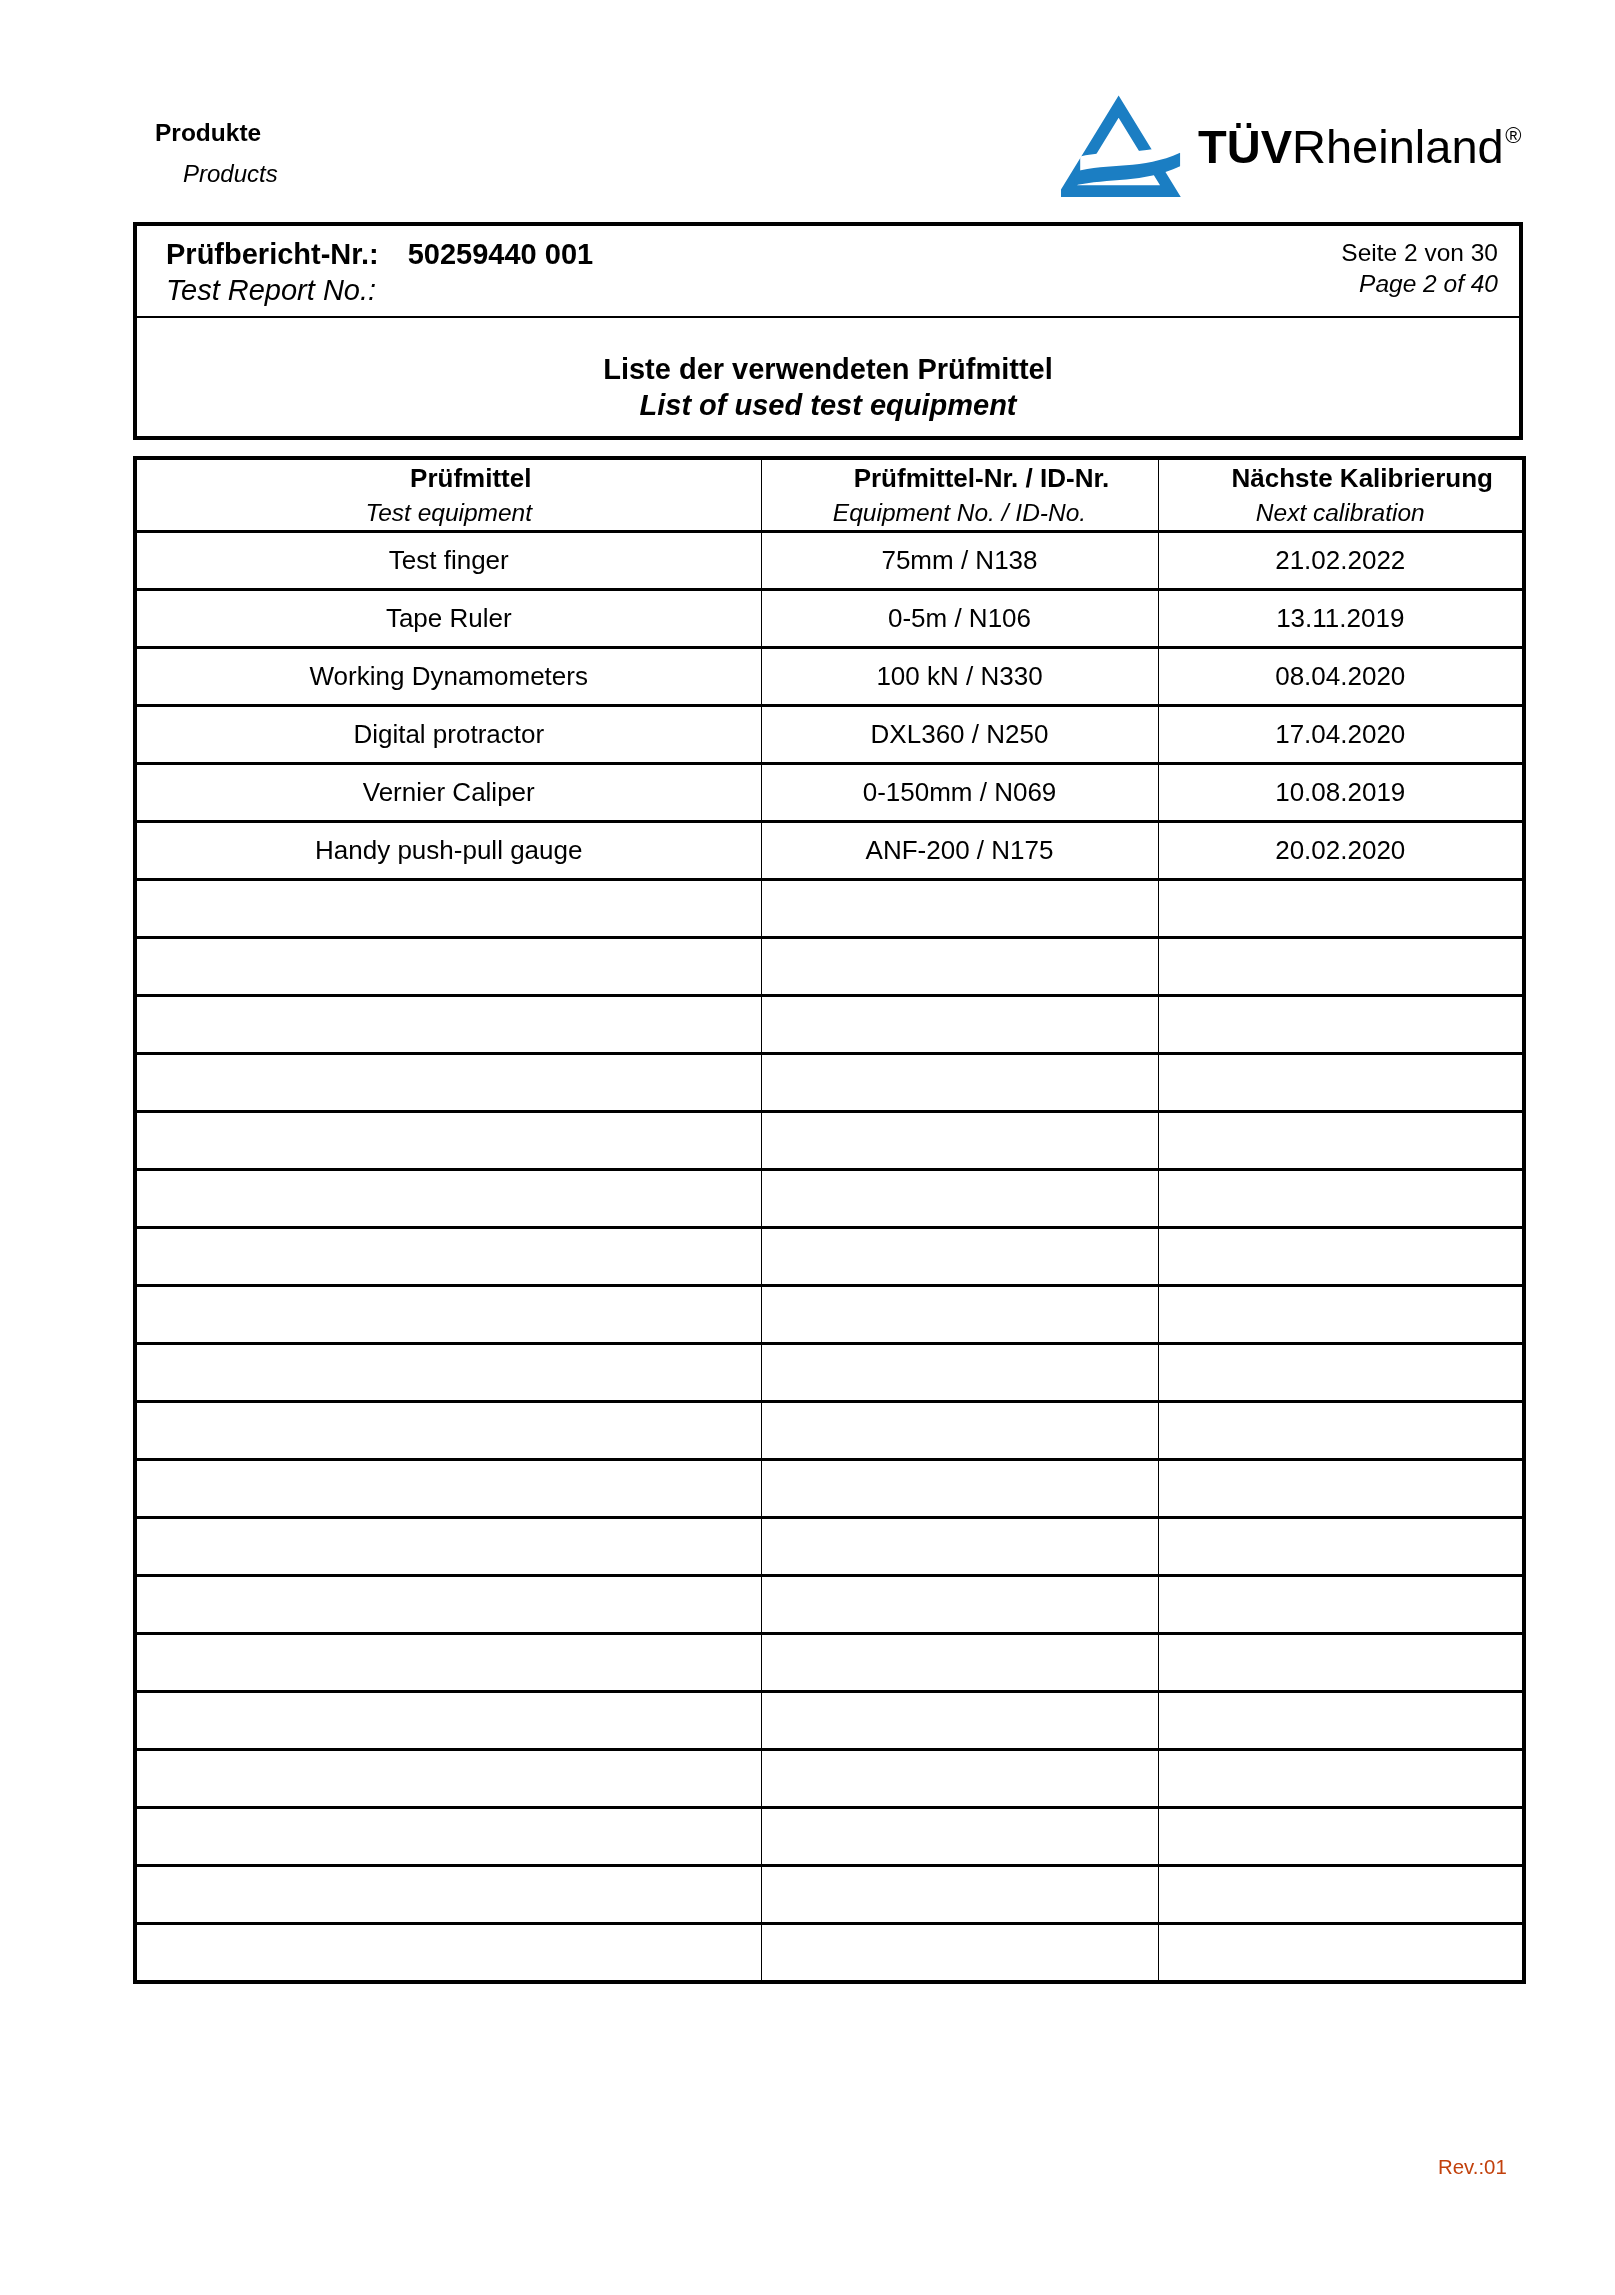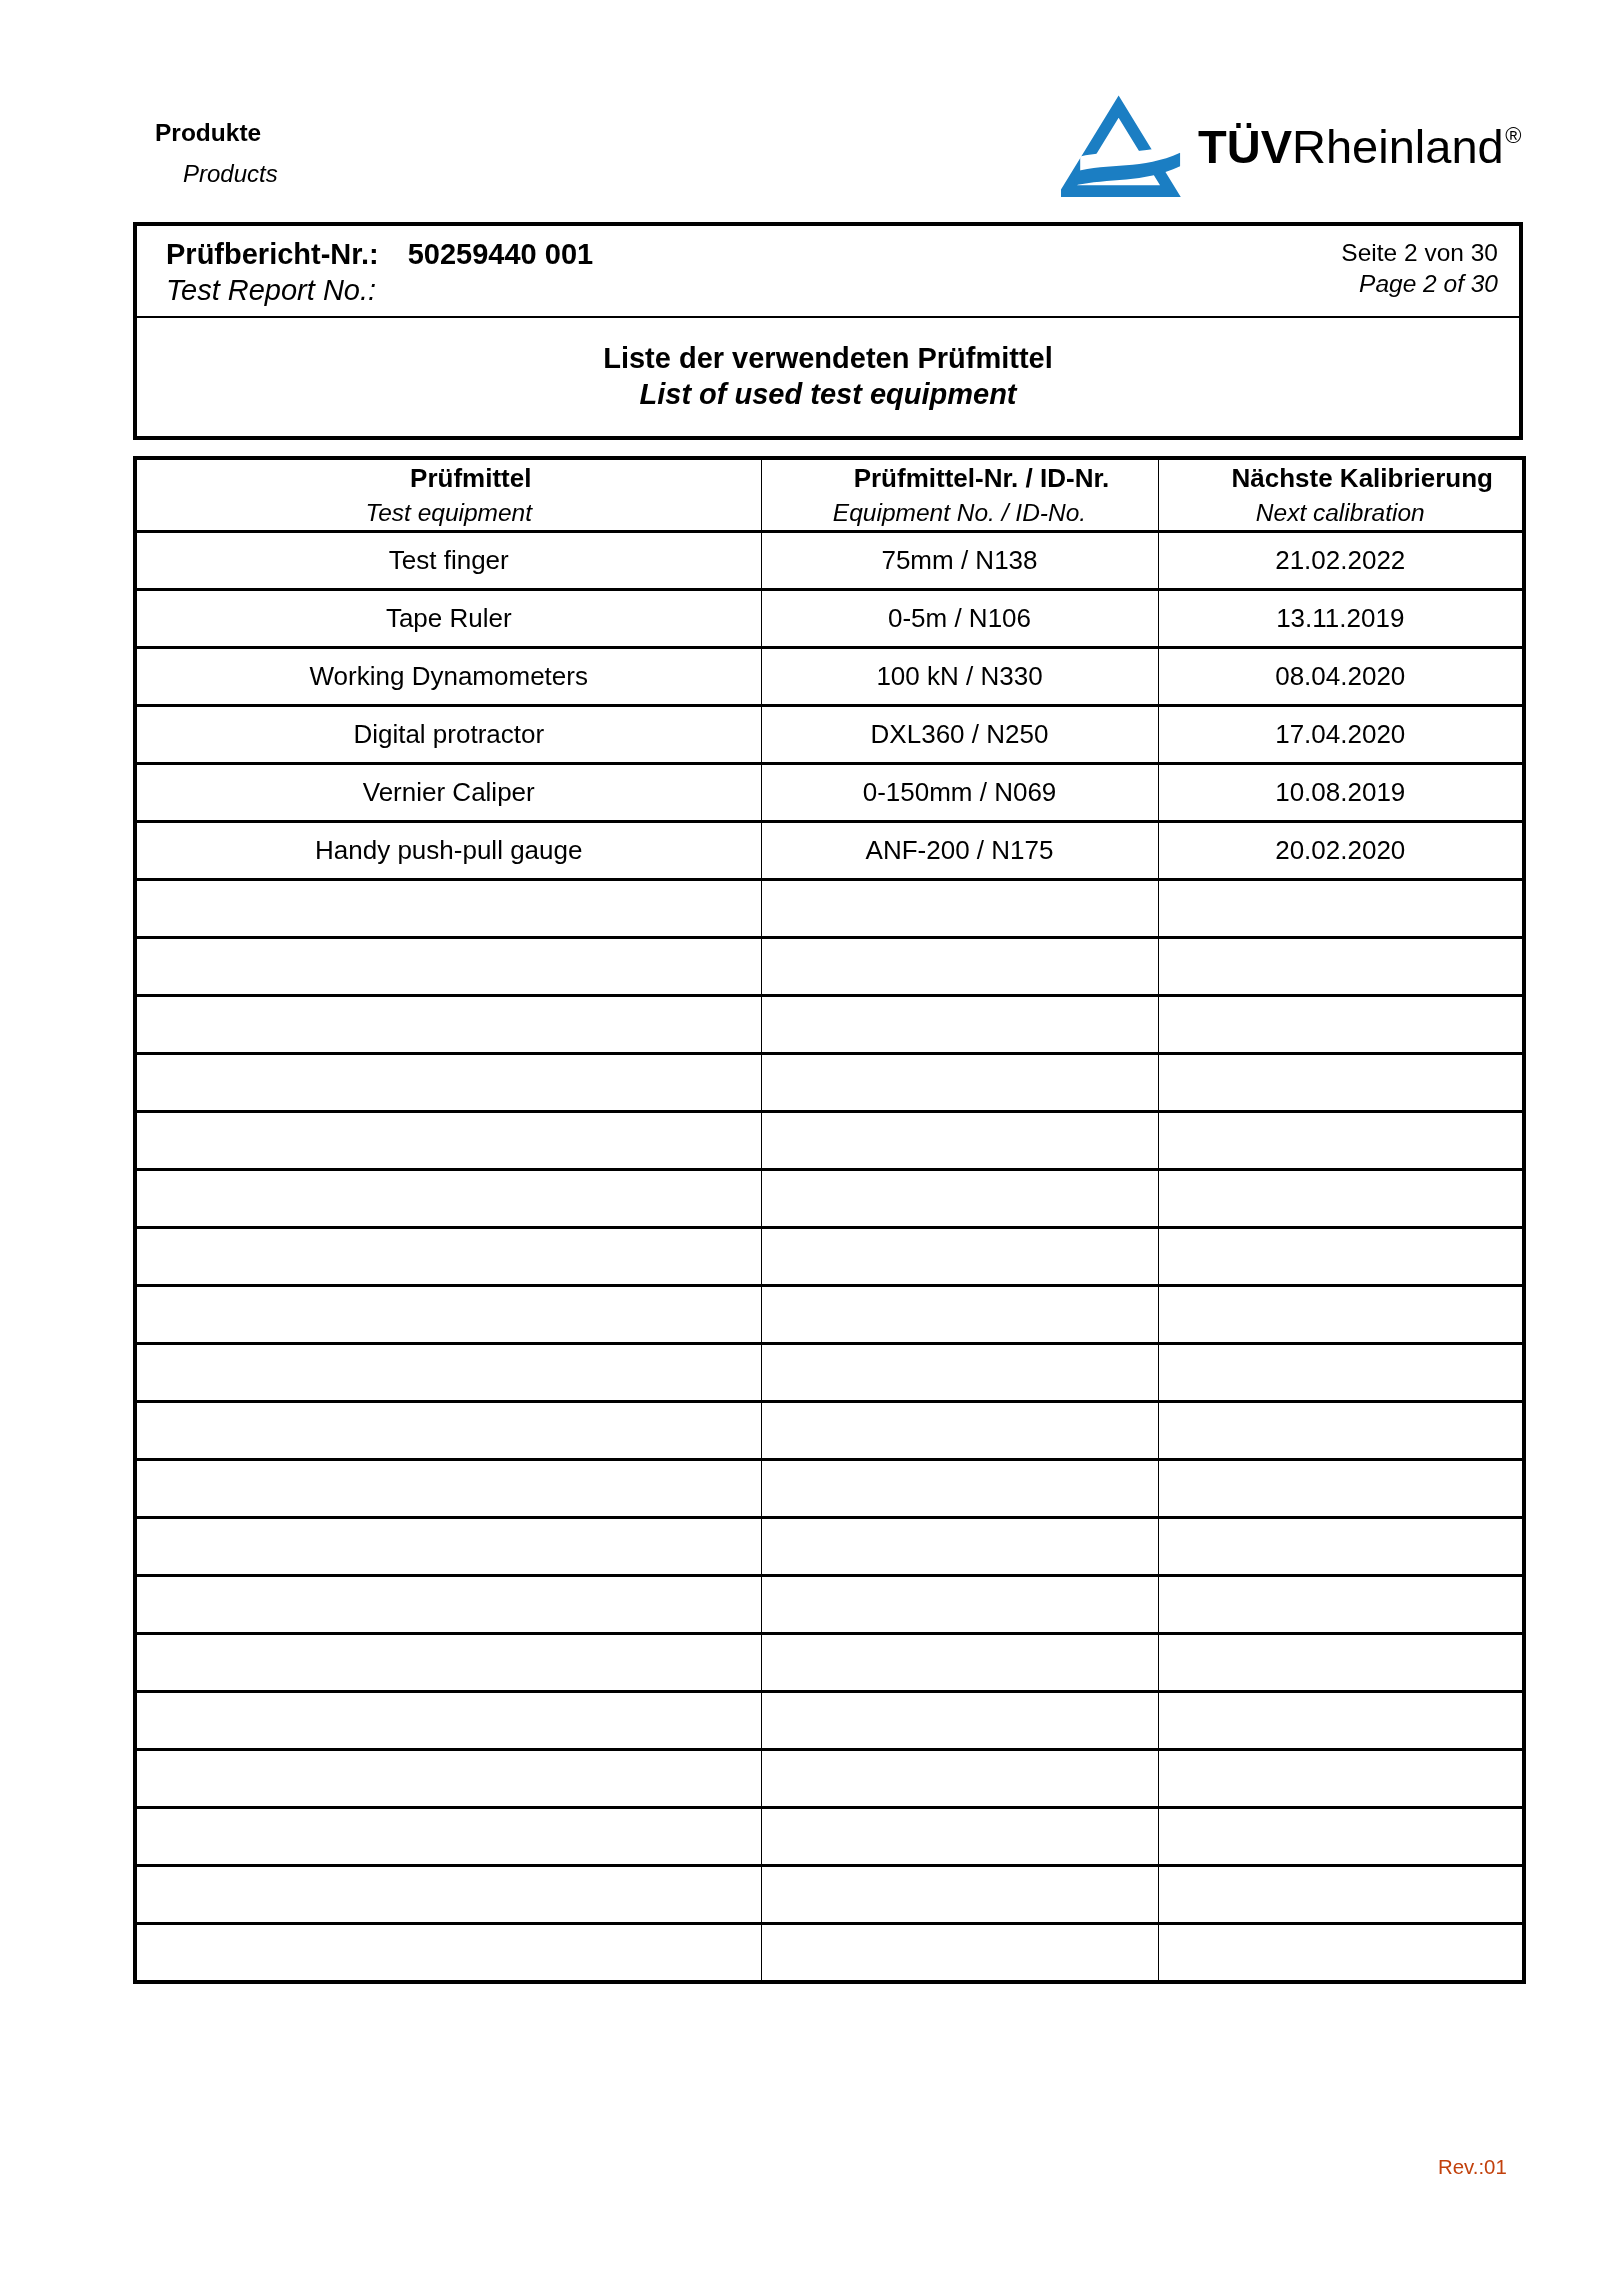--- a/index.html
+++ b/index.html
@@ -31,21 +31,21 @@
     border:4.1px solid #000; box-sizing:border-box;
     background:#fff;
   }
   .report-row1 { height:92px; border-bottom:2.5px solid #000; box-sizing:border-box; position:relative; }
   .report-left { position:absolute; left:29px; top:9.8px; font-size:29px; line-height:36px; }
   .report-label-de { font-weight:bold; }
   .report-number { font-weight:bold; margin-left:29px; }
   .report-label-en { font-style:italic; }
   .report-right { position:absolute; right:21px; top:11.4px; text-align:right; font-size:24.5px; line-height:31px; }
   .page-en { font-style:italic; }
-  .report-row2 { text-align:center; padding-top:22px; font-size:29px; line-height:36px; font-weight:bold; }
+  .report-row2 { text-align:center; padding-top:33px; font-size:29px; line-height:36px; font-weight:bold; }
   .title-en { font-style:italic; }
 
   
   .equip-table {
     position:absolute; left:133px; top:456px;
     width:1390px;
     border-collapse:collapse; table-layout:fixed;
     background:#fff;
   }
   .equip-table { border:4.9px solid #000; }
@@ -85,21 +85,21 @@
 <div class="report-box">
   <div class="report-row1">
     <div class="report-left">
       <div>
         <span class="report-label-de">Prüfbericht-Nr.:</span><span class="report-number">50259440 001</span>
       </div>
       <div class="report-label-en">Test Report No.:</div>
     </div>
     <div class="report-right">
       <div class="page-de">Seite 2 von 30</div>
-      <div class="page-en">Page 2 of 30</div>
+      <div class="page-en">Page 2 of 40</div>
     </div>
   </div>
   <div class="report-row2">
     <div class="title-de">Liste der verwendeten Prüfmittel</div>
     <div class="title-en">List of used test equipment</div>
   </div>
 </div>
 
 <table class="equip-table">
   <colgroup>

